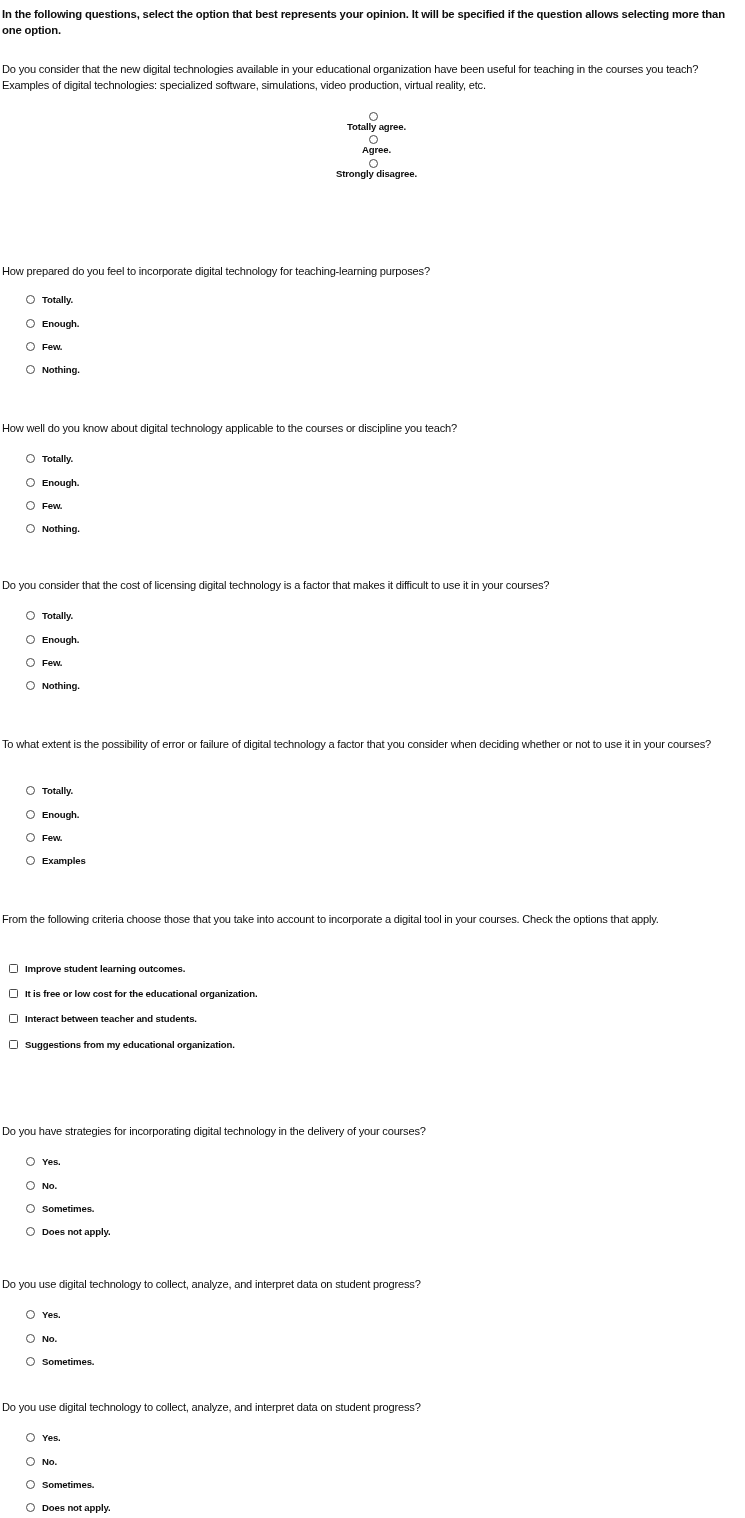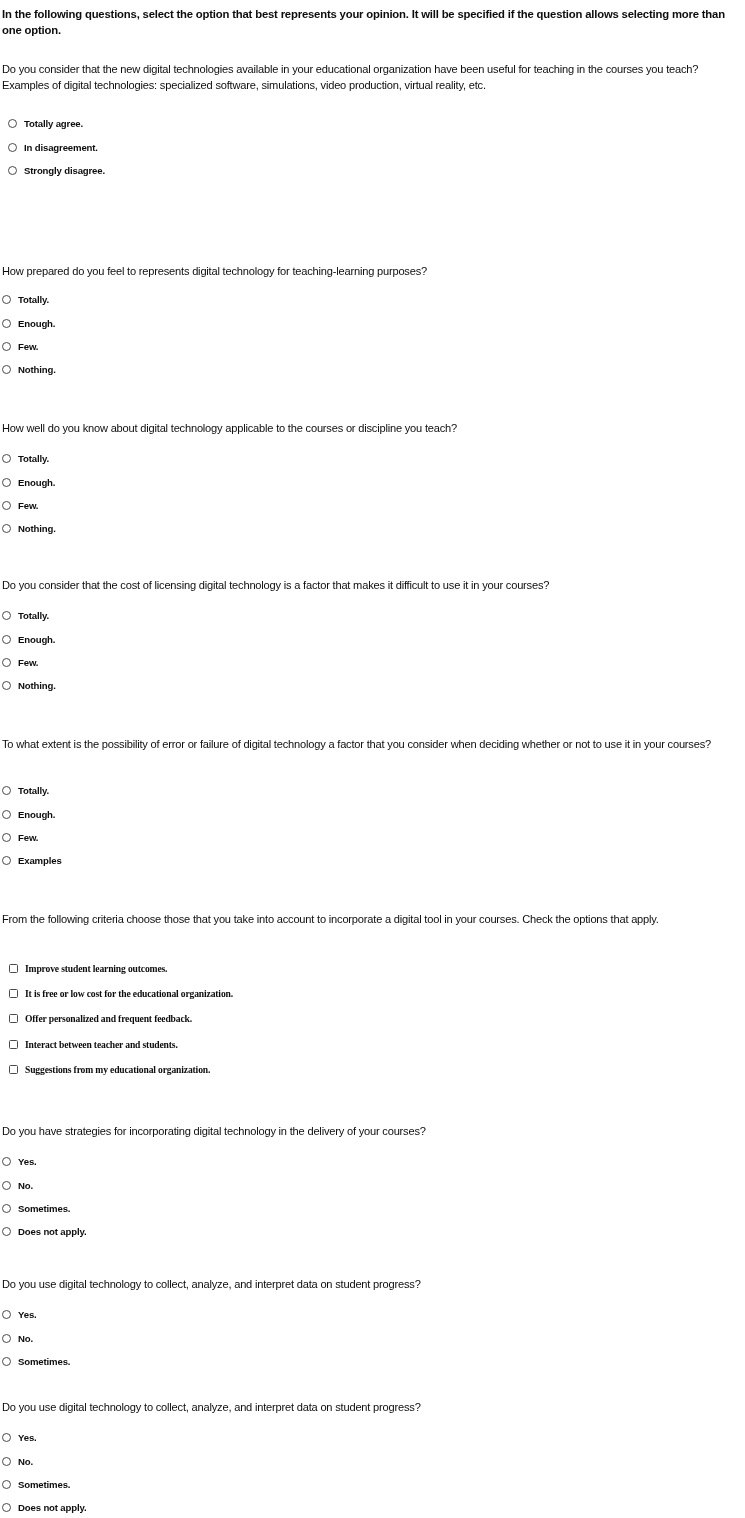--- a/index.html
+++ b/index.html
@@ -54,21 +54,21 @@
 
   .options { position: absolute; left: 0; width: 745px; }
 
   .option-row {
     position: relative;
     height: 23.4px;
     display: flex;
     align-items: center;
   }
 
-  .option-row.cb { height: 25.2px; font-family: Liberation Serif, serif; }
+  .option-row.cb { height: 25.2px; }
 
   
   .radio-mark {
     flex: 0 0 auto;
     width: 9px;
     height: 9px;
     border: 1.1px solid #4a4a4a;
     border-radius: 50%;
     background: #fff;
     margin-right: 7px;
@@ -88,51 +88,51 @@
   .option-label {
     font-size: 9.6px;
     font-weight: bold;
     letter-spacing: -0.15px;
     line-height: 11px;
     color: #0d0d0d;
     white-space: nowrap;
   }
 
   
-  .indent-a .option-row { padding-left: 8px; }
-  .indent-b .option-row { padding-left: 2px; }
+  .indent-a .option-row { padding-left: 8px; flex-direction: column; }
+  .indent-b .option-row { padding-left: 26px; }
   .indent-c .option-row { padding-left: 9px; }
 </style>
 </head>
 <body>
 
 <div id="form-root">
 
   <div class="instructions">In the following questions, select the option that best represents your opinion. It will be specified if the question allows selecting more than one option.</div>
 
   <div id="questions-container">
       <div class="question-block" style="top: 62px;">
         <div class="question-text">Do you consider that the new digital technologies available in your educational organization have been useful for teaching in the courses you teach? Examples of digital technologies: specialized software, simulations, video production, virtual reality, etc.</div>
         <div class="options indent-a" style="top: 50px;">
           <div class="option-row">
             <span class="radio-mark"></span>
             <span class="option-label">Totally agree.</span>
           </div>
           <div class="option-row">
             <span class="radio-mark"></span>
-            <span class="option-label">In disagreement.</span>
+            <span class="option-label">Agree.</span>
           </div>
           <div class="option-row">
             <span class="radio-mark"></span>
             <span class="option-label">Strongly disagree.</span>
           </div>
         </div>
       </div>
       <div class="question-block" style="top: 264px;">
-        <div class="question-text">How prepared do you feel to represents digital technology for teaching-learning purposes?</div>
+        <div class="question-text">How prepared do you feel to incorporate digital technology for teaching-learning purposes?</div>
         <div class="options indent-b" style="top: 24px;">
           <div class="option-row">
             <span class="radio-mark"></span>
             <span class="option-label">Totally.</span>
           </div>
           <div class="option-row">
             <span class="radio-mark"></span>
             <span class="option-label">Enough.</span>
           </div>
           <div class="option-row">
@@ -214,24 +214,20 @@
           <div class="option-row cb">
             <span class="checkbox-mark"></span>
             <span class="option-label">Improve student learning outcomes.</span>
           </div>
           <div class="option-row cb">
             <span class="checkbox-mark"></span>
             <span class="option-label">It is free or low cost for the educational organization.</span>
           </div>
           <div class="option-row cb">
             <span class="checkbox-mark"></span>
-            <span class="option-label">Offer personalized and frequent feedback.</span>
-          </div>
-          <div class="option-row cb">
-            <span class="checkbox-mark"></span>
             <span class="option-label">Interact between teacher and students.</span>
           </div>
           <div class="option-row cb">
             <span class="checkbox-mark"></span>
             <span class="option-label">Suggestions from my educational organization.</span>
           </div>
         </div>
       </div>
       <div class="question-block" style="top: 1124px;">
         <div class="question-text">Do you have strategies for incorporating digital technology in the delivery of your courses?</div>

